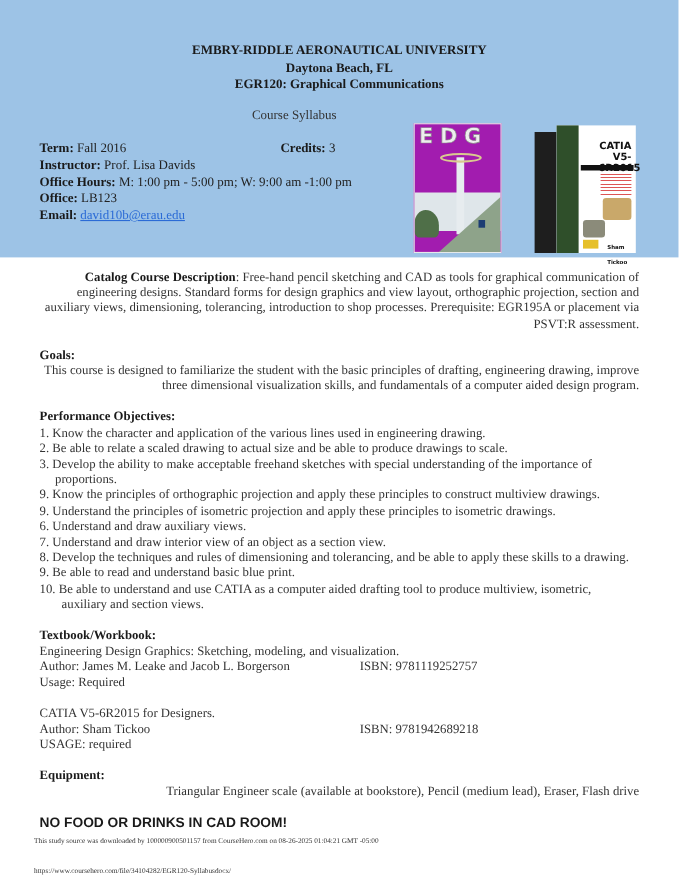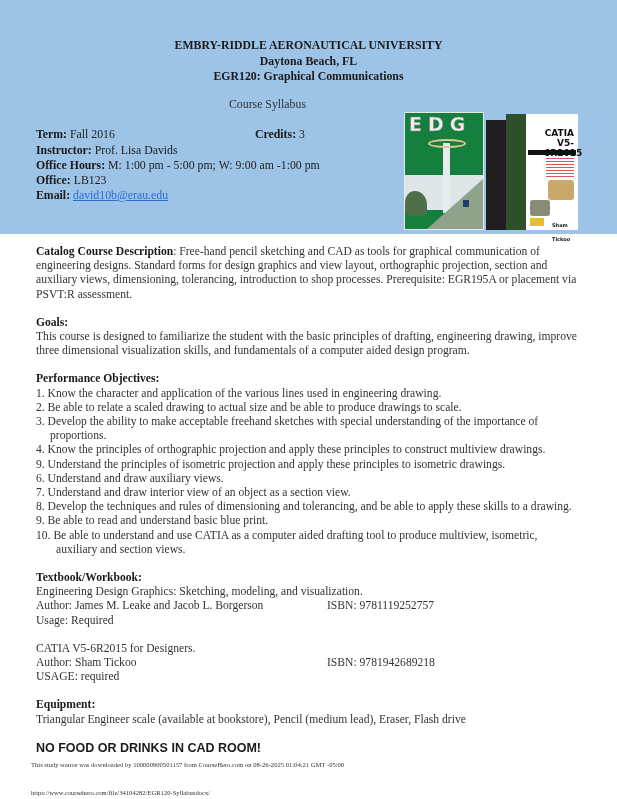--- a/index.html
+++ b/index.html
@@ -17,42 +17,42 @@
     .info b { color: #1a1a1a; }
     .r-term { top: 127px; }
     .r-credits { top: 127px; left: 255px; }
     .r-instr { top: 143px; text-align: right; }
     .r-hours { top: 158px; }
     .r-office { top: 173px; }
     .r-email { top: 188px; }
     .email-link { color: #2b6bd6; text-decoration: underline; }
 
     
-    .book1 { position: absolute; left: 376px; top: 112px; width: 80px; height: 118px; background: #15803d; border: 1px solid #e6e9ea; overflow: hidden; margin-left: 28px; }
+    .book1 { position: absolute; left: 376px; top: 112px; width: 80px; height: 118px; background: #a21caf; border: 1px solid #e6e9ea; overflow: hidden; }
     .book1 .b1-letters { position: absolute; left: 4px; top: 4px; font-family: "DejaVu Sans", sans-serif; font-size: 19px; color: #eee; font-weight: bold; letter-spacing: 6px; -webkit-text-stroke: 0.6px #888; }
     .book1 .b1-pole { position: absolute; left: 38px; top: 30px; width: 7px; height: 70px; background: #e7ecef; }
     .book1 .b1-ring { position: absolute; left: 23px; top: 26px; width: 38px; height: 9px; border: 2px solid #d9c98f; border-radius: 50%; }
     .book1 .b1-bldg { position: absolute; left: 0; top: 62px; width: 80px; height: 35px; background: #dfe6ea; }
     .book1 .b1-tree { position: absolute; left: 0; top: 78px; width: 22px; height: 25px; background: #4f6f48; border-radius: 45% 55% 20% 20%; }
     .book1 .b1-tri { position: absolute; right: 0; bottom: 0; width: 0; height: 0; border-left: 56px solid transparent; border-bottom: 50px solid #8ea38a; }
     .book1 .b1-logo { position: absolute; right: 14px; bottom: 22px; width: 6px; height: 7px; background: #1c3d73; }
 
     .book2 { position: absolute; left: 486px; top: 114px; width: 92px; height: 116px; }
     .book2 .spine { position: absolute; left: 0; top: 6px; width: 20px; height: 110px; background: #1e1e1e; }
     .book2 .cover { position: absolute; left: 20px; top: 0; width: 72px; height: 116px; background: #ffffff; border-left: 20px solid #2f4f2a; }
     .book2 .catia { position: absolute; left: 58px; top: 14px; font-family: "DejaVu Sans", sans-serif; font-weight: bold; font-size: 9px; color: #111; line-height: 10px; text-align: right; width: 30px; }
     .book2 .bar { position: absolute; left: 42px; top: 36px; width: 48px; height: 5px; background: #111; }
     .book2 .red { position: absolute; left: 60px; top: 44px; width: 28px; height: 20px; background: repeating-linear-gradient(#d55 0 1px, #fff 1px 3px); }
     .book2 .img1 { position: absolute; left: 62px; top: 66px; width: 26px; height: 20px; background: #c9a86a; border-radius: 3px; }
     .book2 .img2 { position: absolute; left: 44px; top: 86px; width: 20px; height: 16px; background: #8b8b7a; border-radius: 3px; }
     .book2 .yellow { position: absolute; left: 44px; top: 104px; width: 14px; height: 8px; background: #e6c02a; }
     .book2 .author { position: absolute; left: 66px; top: 104px; font-family: "DejaVu Sans", sans-serif; font-size: 5px; color: #111; font-weight: bold; }
 
     .main { position: absolute; left: 36px; top: 245px; width: 545px; }
-    .para { font-size: 11.6px; line-height: 14.2px; color: #333; }
+    .para { font-size: 11.6px; line-height: 14.2px; color: #333; text-align: right; }
     .para b { color: #1a1a1a; }
     .section-title { font-weight: bold; color: #1a1a1a; font-size: 11.6px; line-height: 14.2px; }
     .gap { height: 14px; }
     ol.objectives { list-style: none; }
     ol.objectives li { font-size: 11.6px; line-height: 14.2px; padding-left: 14px; text-indent: -14px; color: #333; }
     ol.objectives li.ten { padding-left: 20px; text-indent: -20px; }
     .tb-row { position: relative; font-size: 11.6px; line-height: 14.2px; color: #333; height: 14.2px; }
     .tb-row .isbn { position: absolute; left: 291px; top: 0; }
     .no-food { font-weight: bold; font-size: 12.5px; color: #1a1a1a; line-height: 14px; font-family: Liberation Sans, sans-serif; }
 
@@ -122,21 +122,21 @@
 
   <div class="section-title">Goals:</div>
   <p class="para">This course is designed to familiarize the student with the basic principles of drafting, engineering drawing, improve three dimensional visualization skills, and fundamentals of a computer aided design program.</p>
   <div class="gap"></div>
 
   <div class="section-title">Performance Objectives:</div>
   <ol class="objectives">
     <li>1. Know the character and application of the various lines used in engineering drawing.</li>
     <li>2. Be able to relate a scaled drawing to actual size and be able to produce drawings to scale.</li>
     <li>3. Develop the ability to make acceptable freehand sketches with special understanding of the importance of proportions.</li>
-    <li>4. Know the principles of orthographic projection and apply these principles to construct multiview drawings.</li>
+    <li>9. Know the principles of orthographic projection and apply these principles to construct multiview drawings.</li>
     <li>9. Understand the principles of isometric projection and apply these principles to isometric drawings.</li>
     <li>6. Understand and draw auxiliary views.</li>
     <li>7. Understand and draw interior view of an object as a section view.</li>
     <li>8. Develop the techniques and rules of dimensioning and tolerancing, and be able to apply these skills to a drawing.</li>
     <li>9. Be able to read and understand basic blue print.</li>
     <li class="ten">10. Be able to understand and use CATIA as a computer aided drafting tool to produce multiview, isometric, auxiliary and section views.</li>
   </ol>
   <div class="gap"></div>
 
   <div class="section-title">Textbook/Workbook:</div>

